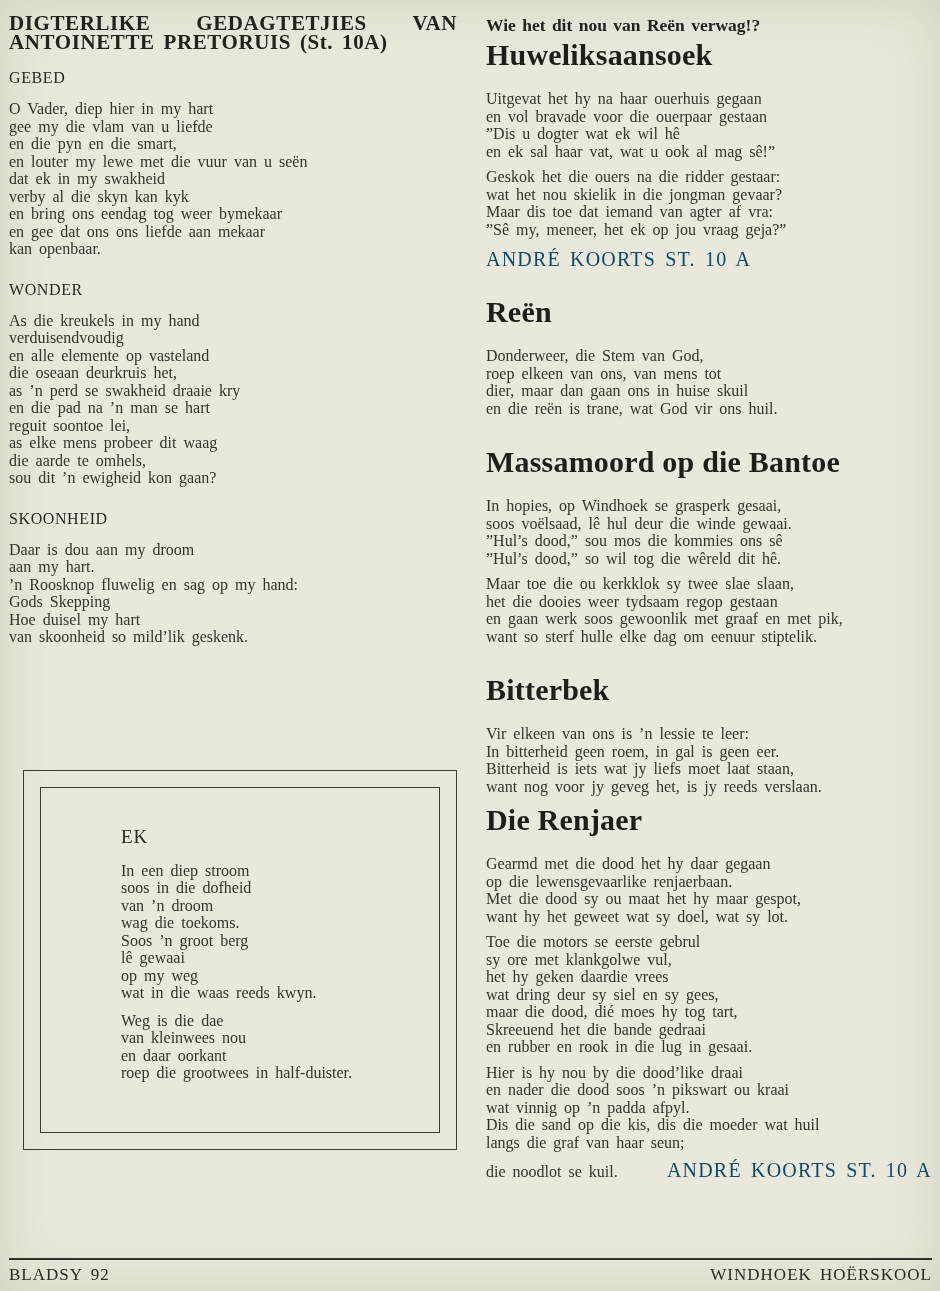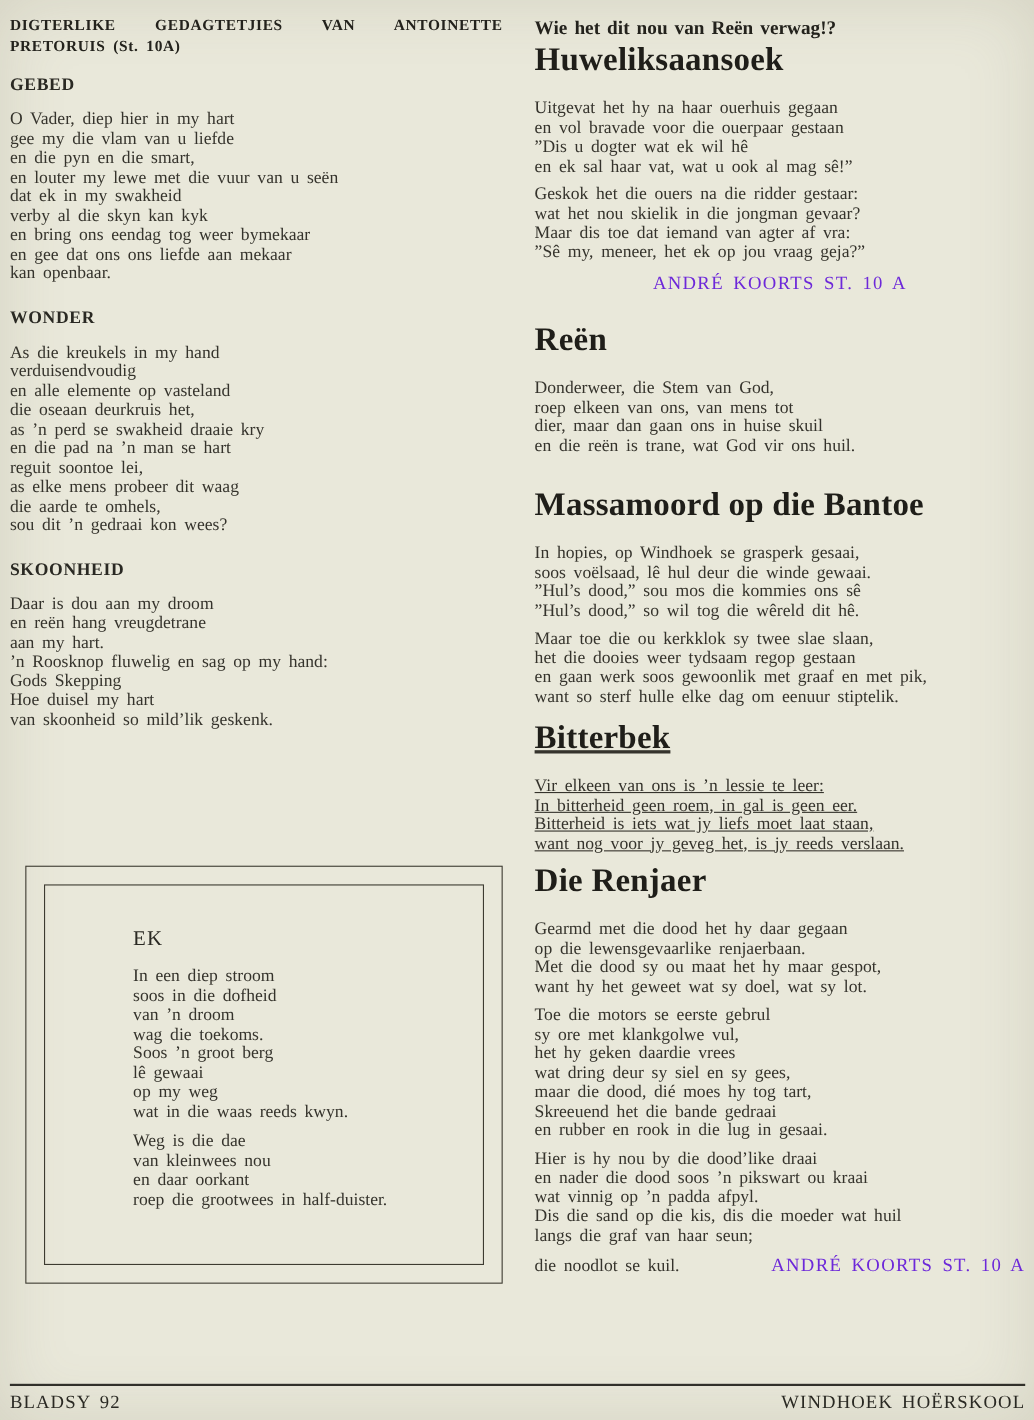--- a/index.html
+++ b/index.html
@@ -7,46 +7,46 @@
   .page{
     position:relative;width:940px;height:1291px;margin:0 auto;
     background:#e9e8da;color:#35332c;overflow:hidden;
     box-shadow:inset 0 0 60px rgba(120,115,90,.18);
   }
   .col{position:absolute;top:14px;}
   .col-left{left:9px;width:448px;}
   .col-right{left:486px;width:446px;}
 
   .col-header{
-    margin:0;font-size:14px;font-weight:700;line-height:19px;
+    margin:0;font-size:21px;font-weight:700;line-height:19px;
     letter-spacing:.6px;text-align:justify;color:#23221c;word-spacing:3px;
   }
   .poem-subtitle{
-    margin:22px 0 12px;font-size:16px;font-weight:700;letter-spacing:.6px;
+    margin:22px 0 12px;font-size:16px;font-weight:400;letter-spacing:.6px;
     color:#2a2923;line-height:20px;
   }
   #left-poems .poem-subtitle:first-child{margin-top:16px;}
   .stanza{margin:0 0 8px;}
   .line{font-size:16px;line-height:17.5px;word-spacing:3px;white-space:nowrap;}
 
   .boxed-poem{
     margin-top:124px;margin-left:14px;width:400px;
     border:1.5px solid #3d3b31;padding:16px;
   }
   .boxed-inner{border:1px solid #3d3b31;padding:38px 20px 40px 80px;min-height:250px;}
   .boxed-title{margin:0 0 14px;font-size:19px;font-weight:400;letter-spacing:1px;color:#2a2923;}
   .boxed-inner .stanza{margin-bottom:10px;}
 
   .kicker{margin:0 0 2px;font-size:17.5px;font-weight:700;word-spacing:2px;color:#23221c;line-height:22px;}
   .big-title{margin:2px 0 18px;font-size:30px;font-weight:700;color:#1f1e19;line-height:34px;letter-spacing:.2px;}
   .sec-reen{margin-top:24px;}
   .sec-massamoord{margin-top:28px;}
-  .sec-bitterbek{margin-top:12px;text-decoration:underline;}
+  .sec-bitterbek{margin-top:28px;}
   .sec-renjaer{margin-top:4px;}
-  .byline{margin:10px 0 0;font-size:17px;letter-spacing:1.2px;text-align:center;color:#6d28d9;word-spacing:3px;}
+  .byline{margin:10px 0 0;font-size:20px;letter-spacing:1.2px;text-align:left;color:#0c4a6e;word-spacing:3px;}
   .closing-row{display:flex;justify-content:space-between;align-items:baseline;}
   .closing-row .byline{margin:0;}
 
   .footer{position:absolute;left:9px;right:8px;bottom:6px;}
   .footer-rule{border-top:2px solid #31302a;margin-bottom:5px;}
   .footer-row{display:flex;justify-content:space-between;text-align:center;}
   .footer-left,.footer-right{font-size:17px;letter-spacing:1px;color:#2a2923;word-spacing:3px;}
 </style>
 </head>
 <body>
@@ -73,26 +73,25 @@
         <div class="stanza">
           <div class="line">As die kreukels in my hand</div>
           <div class="line">verduisendvoudig</div>
           <div class="line">en alle elemente op vasteland</div>
           <div class="line">die oseaan deurkruis het,</div>
           <div class="line">as ’n perd se swakheid draaie kry</div>
           <div class="line">en die pad na ’n man se hart</div>
           <div class="line">reguit soontoe lei,</div>
           <div class="line">as elke mens probeer dit waag</div>
           <div class="line">die aarde te omhels,</div>
-          <div class="line">sou dit ’n gedraai kon wees?</div>
+          <div class="line">sou dit ’n ewigheid kon gaan?</div>
         </div>
         <p class="poem-subtitle">SKOONHEID</p>
         <div class="stanza">
           <div class="line">Daar is dou aan my droom</div>
-          <div class="line">en reën hang vreugdetrane</div>
           <div class="line">aan my hart.</div>
           <div class="line">’n Roosknop fluwelig en sag op my hand:</div>
           <div class="line">Gods Skepping</div>
           <div class="line">Hoe duisel my hart</div>
           <div class="line">van skoonheid so mild’lik geskenk.</div>
         </div>
       </div>
 
     <div class="boxed-poem">
       <div class="boxed-inner">

